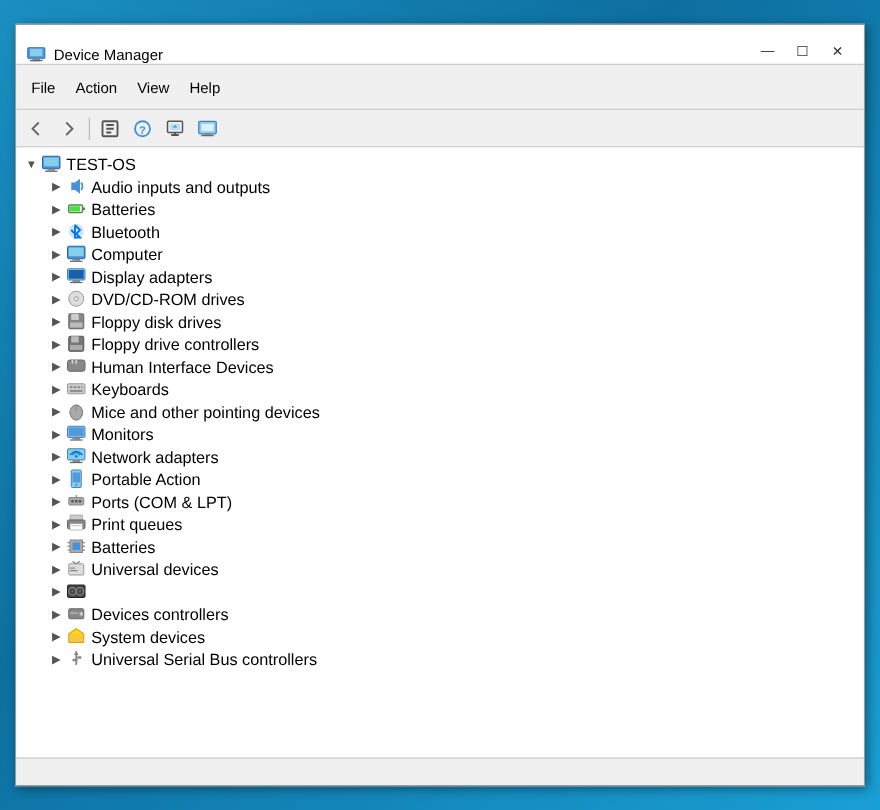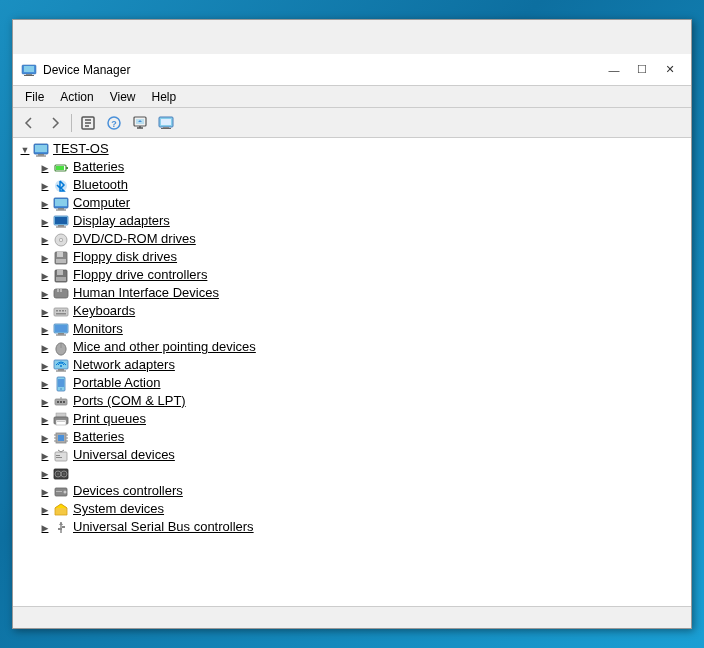--- a/index.html
+++ b/index.html
@@ -18,25 +18,24 @@
       background: #f0f0f0;
       border: 1px solid #999;
       box-shadow: 2px 2px 8px rgba(0,0,0,0.4);
       display: flex;
       flex-direction: column;
     }
     .title-bar {
       height: 32px;
       background: #fff;
       display: flex;
-      align-items: center;
+      align-items: flex-end;
       padding: 0 8px;
       border-bottom: 1px solid #ccc;
       user-select: none;
-      margin-top: 34px;
     }
     .title-bar-icon {
       width: 16px;
       height: 16px;
       margin-right: 6px;
       flex-shrink: 0;
     }
     .title-text {
       font-size: 12px;
       color: #000;
@@ -52,21 +51,21 @@
       border: none;
       background: transparent;
       cursor: pointer;
       font-size: 11px;
       color: #333;
       display: flex;
       align-items: center;
       justify-content: center;
     }
     .menu-bar {
-      height: 22px;
+      height: 36px;
       background: #f0f0f0;
       display: flex;
       align-items: center;
       border-bottom: 1px solid #ccc;
       padding: 0 4px;
     }
     .menu-item {
       padding: 2px 8px;
       font-size: 12px;
       cursor: pointer;
@@ -104,25 +103,24 @@
       overflow-y: auto;
       overflow-x: auto;
       padding: 4px;
     }
     .tree-root {
       font-size: 13px;
       line-height: 1;
     }
     .tree-item {
       display: flex;
-      align-items: flex-start;
+      align-items: center;
       height: 18px;
       cursor: pointer;
       white-space: nowrap;
-      text-decoration: underline;
     }
     .expand-arrow {
       width: 16px;
       height: 16px;
       display: flex;
       align-items: center;
       justify-content: center;
       font-size: 9px;
       color: #555;
       flex-shrink: 0;
@@ -238,20 +236,30 @@
           <svg width="16" height="16" viewBox="0 0 16 16">
             <rect x="1" y="2" width="14" height="10" rx="1" fill="#4a90d9" stroke="#2a60a9" stroke-width="0.8"></rect>
             <rect x="2" y="3" width="12" height="7" fill="#87ceeb"></rect>
             <rect x="5" y="12" width="6" height="1.5" fill="#888"></rect>
             <rect x="3" y="13.5" width="10" height="1" fill="#666"></rect>
           </svg>
         </span>
         <span class="item-label">TEST-OS</span>
       </div>
 
+      <div class="tree-item indent1">
+        <span class="expand-arrow right"></span>
+        <span class="item-icon">
+          <svg width="16" height="16" viewBox="0 0 16 16">
+            <polygon points="4,5 4,11 7,11 11,14 11,2 7,5" fill="#4a90d9"></polygon>
+            <path d="M12,5 Q14,8 12,11" stroke="#4a90d9" stroke-width="1.5" fill="none"></path>
+          </svg>
+        </span>
+        <span class="item-label">Audio inputs and outputs</span>
+      </div>
 
       <div class="tree-item indent1">
         <span class="expand-arrow right"></span>
         <span class="item-icon">
           <svg width="16" height="16" viewBox="0 0 16 16">
             <rect x="2" y="5" width="11" height="6" rx="1" fill="none" stroke="#4a8a40" stroke-width="1.2"></rect>
             <rect x="13" y="7" width="2" height="2" fill="#4a8a40"></rect>
             <rect x="3" y="6" width="8" height="4" fill="#4ae040"></rect>
           </svg>
         </span>
@@ -357,39 +365,39 @@
             <rect x="3" y="9" width="10" height="1.5" fill="#888"></rect>
           </svg>
         </span>
         <span class="item-label">Keyboards</span>
       </div>
 
       <div class="tree-item indent1">
         <span class="expand-arrow right"></span>
         <span class="item-icon">
           <svg width="16" height="16" viewBox="0 0 16 16">
+            <ellipse cx="8" cy="9" rx="5" ry="6" fill="#aaa" stroke="#888" stroke-width="0.8"></ellipse>
+            <line x1="8" y1="3" x2="8" y2="8" stroke="#888" stroke-width="0.8"></line>
+            <ellipse cx="8" cy="9" rx="5" ry="6" fill="none" stroke="#888" stroke-width="0.8"></ellipse>
+          </svg>
+        </span>
+        <span class="item-label">Mice and other pointing devices</span>
+      </div>
+
+      <div class="tree-item indent1">
+        <span class="expand-arrow right"></span>
+        <span class="item-icon">
+          <svg width="16" height="16" viewBox="0 0 16 16">
             <rect x="1" y="2" width="14" height="9" rx="1" fill="#87ceeb" stroke="#4a7fba" stroke-width="0.8"></rect>
             <rect x="2" y="3" width="12" height="7" fill="#5599dd"></rect>
             <rect x="5" y="11" width="6" height="1.5" fill="#888"></rect>
             <rect x="3" y="12.5" width="10" height="1" fill="#666"></rect>
           </svg>
         </span>
         <span class="item-label">Monitors</span>
-      </div>
-
-      <div class="tree-item indent1">
-        <span class="expand-arrow right"></span>
-        <span class="item-icon">
-          <svg width="16" height="16" viewBox="0 0 16 16">
-            <ellipse cx="8" cy="9" rx="5" ry="6" fill="#aaa" stroke="#888" stroke-width="0.8"></ellipse>
-            <line x1="8" y1="3" x2="8" y2="8" stroke="#888" stroke-width="0.8"></line>
-            <ellipse cx="8" cy="9" rx="5" ry="6" fill="none" stroke="#888" stroke-width="0.8"></ellipse>
-          </svg>
-        </span>
-        <span class="item-label">Mice and other pointing devices</span>
       </div>
 
       <div class="tree-item indent1">
         <span class="expand-arrow right"></span>
         <span class="item-icon">
           <svg width="16" height="16" viewBox="0 0 16 16">
             <rect x="1" y="2" width="14" height="9" rx="1" fill="#87ceeb" stroke="#4a7fba" stroke-width="0.8"></rect>
             <rect x="2" y="3" width="12" height="7" fill="#87ceeb"></rect>
             <rect x="5" y="11" width="6" height="1.5" fill="#888"></rect>
             <rect x="3" y="12.5" width="10" height="1" fill="#666"></rect>

